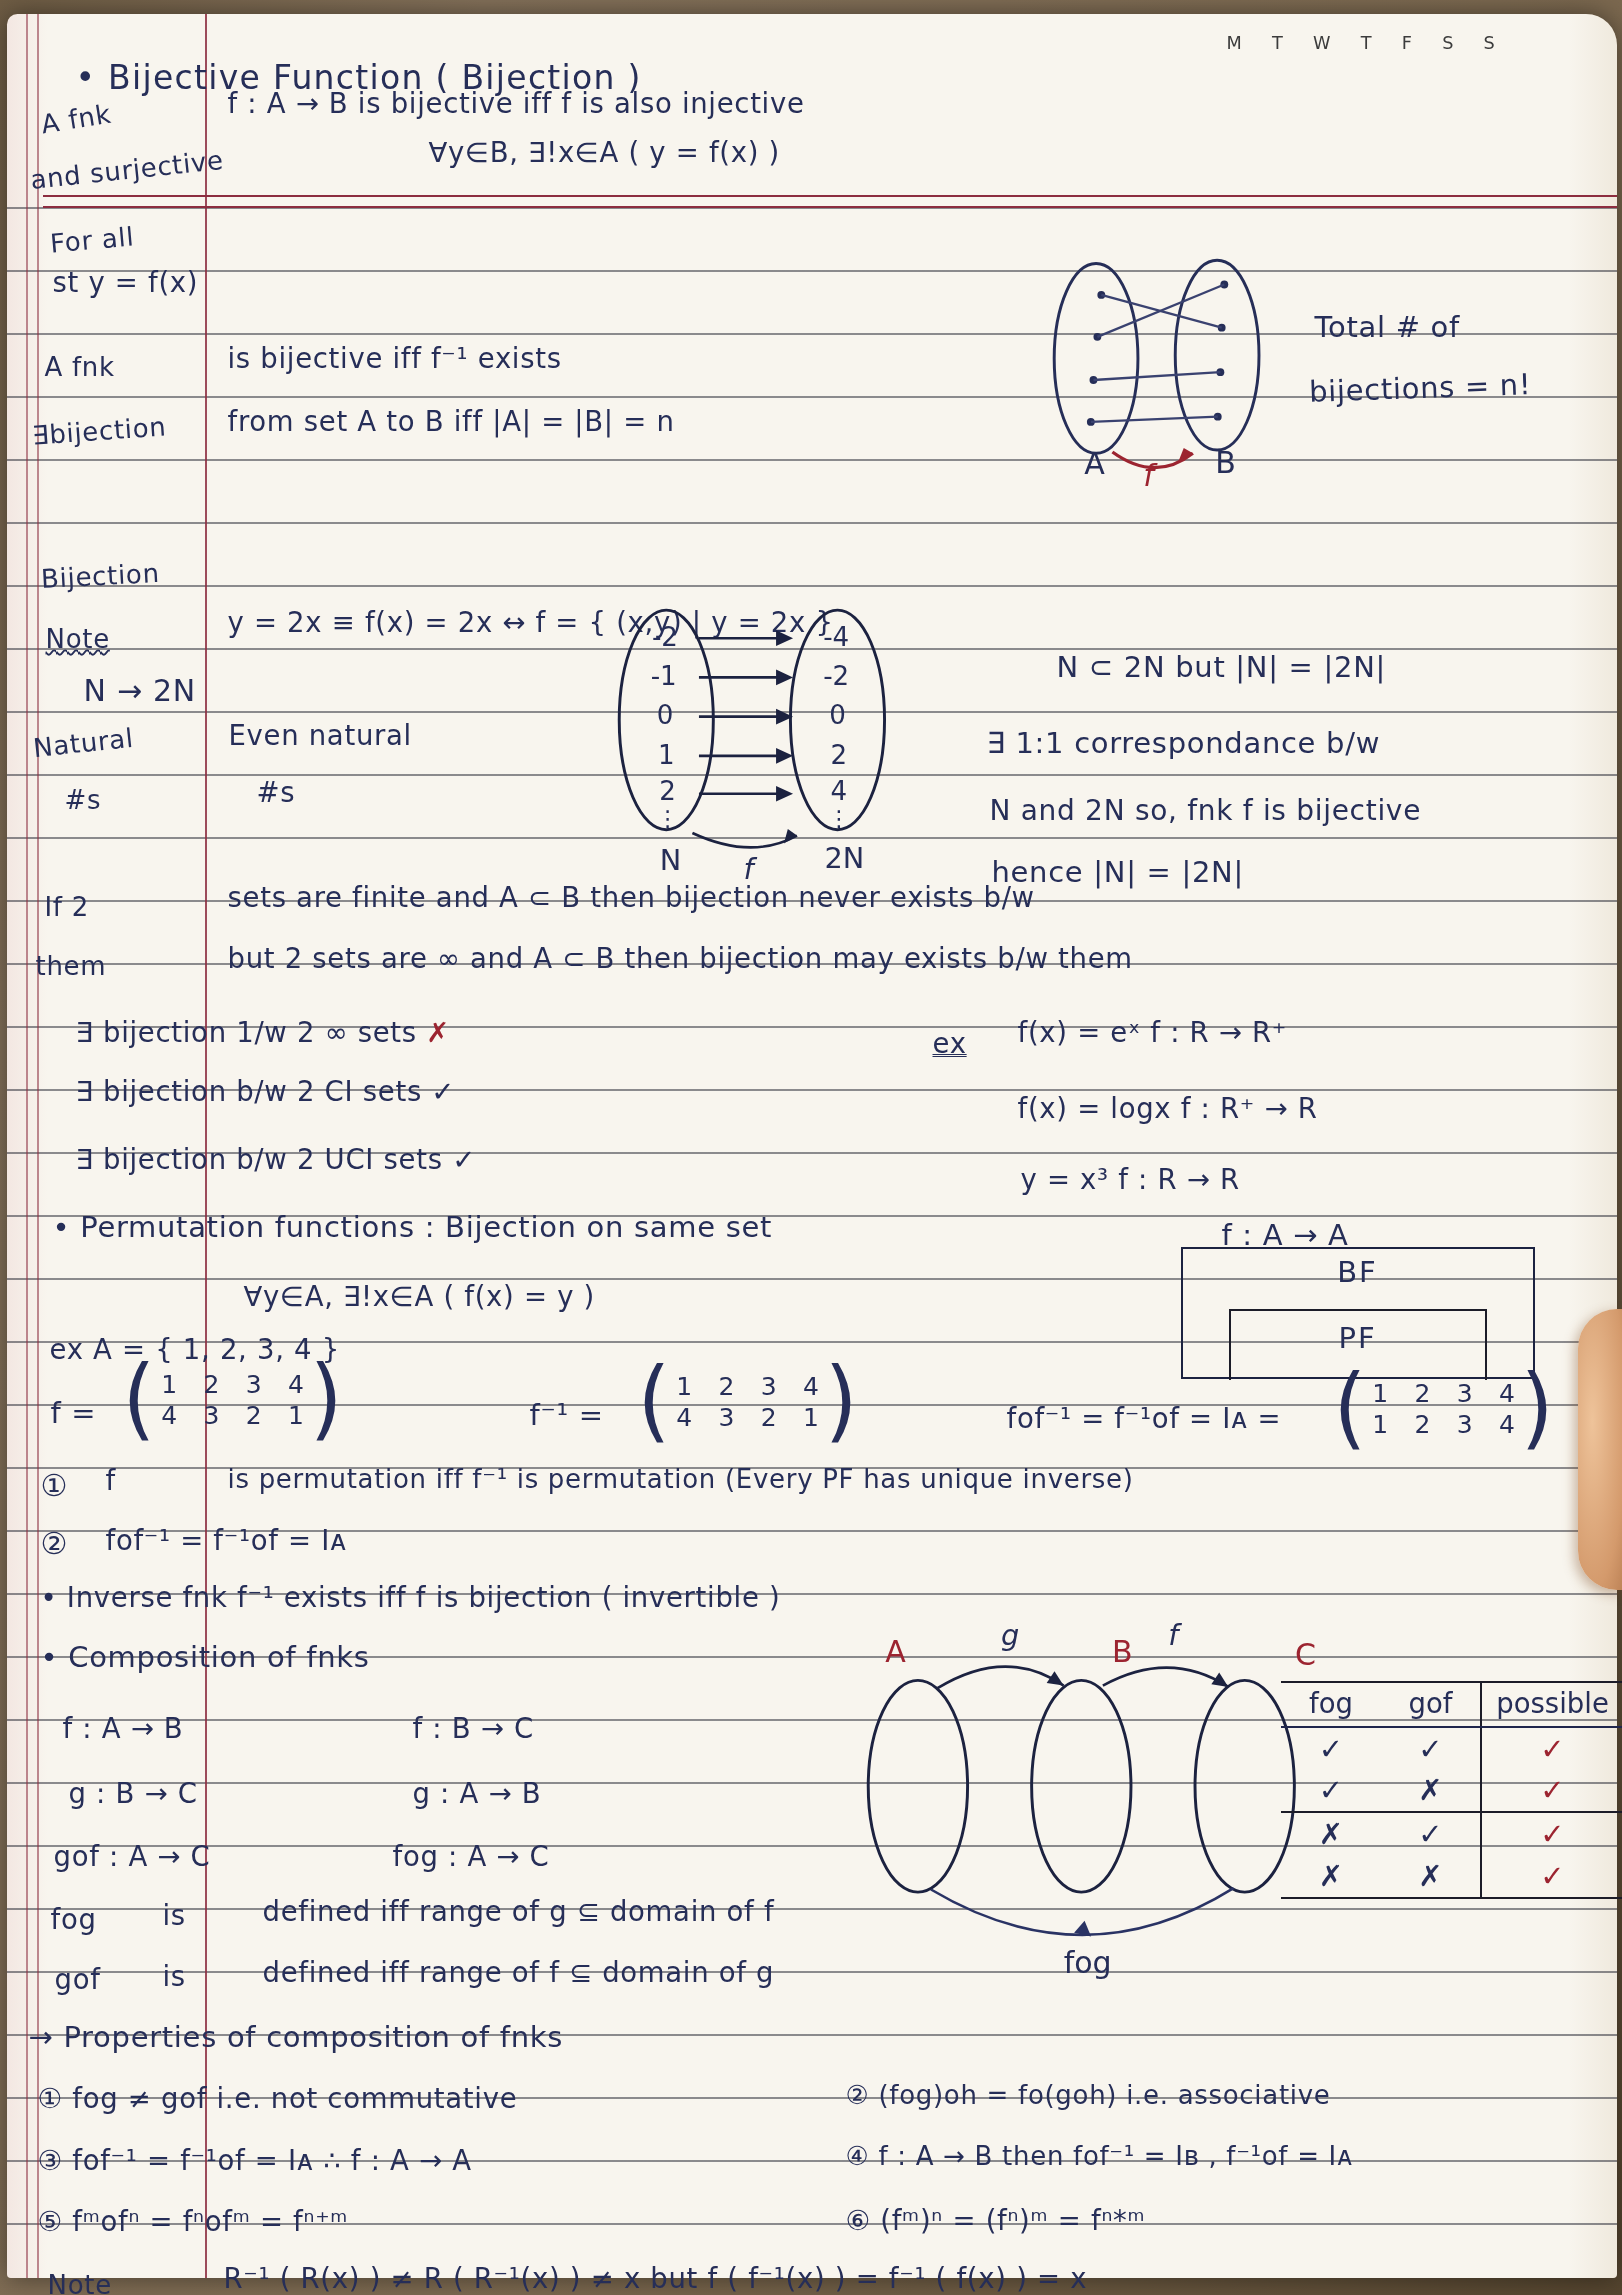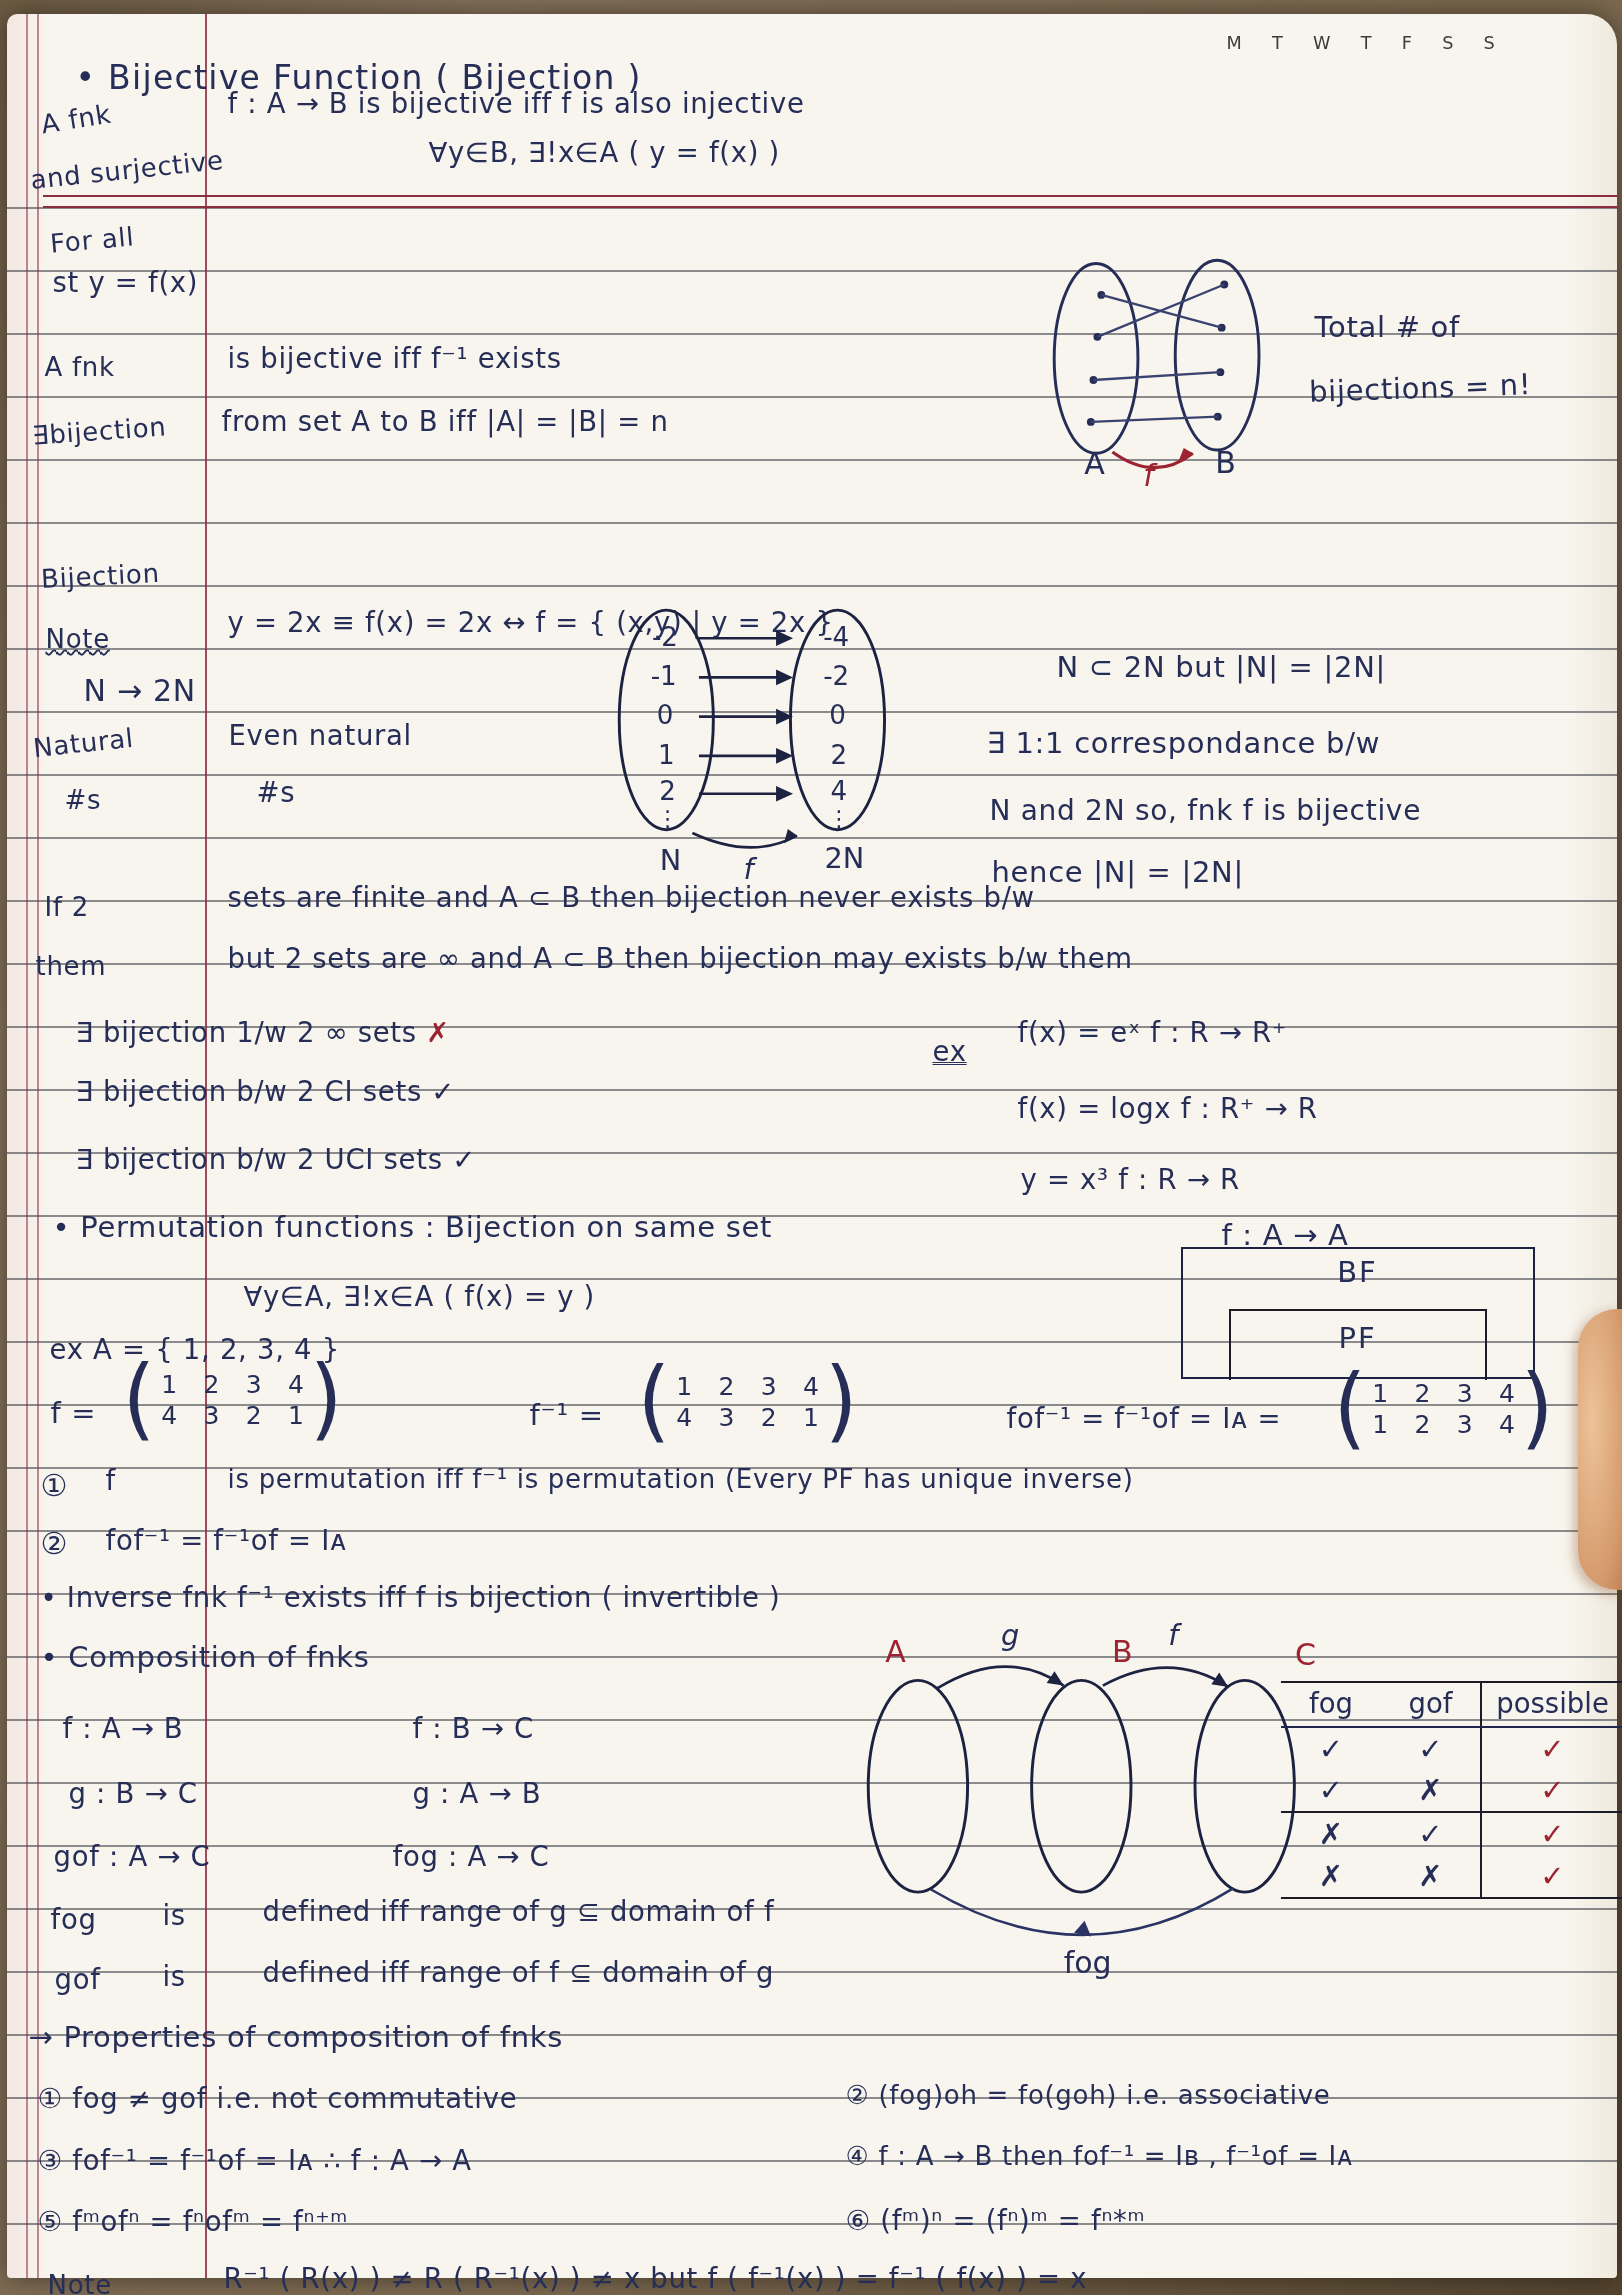--- a/index.html
+++ b/index.html
@@ -25,21 +25,21 @@
     position:absolute;left:0;right:0;top:193px;bottom:0;
     background:repeating-linear-gradient(to bottom, rgba(30,32,44,.50) 0 2px, transparent 2px 63px);
     pointer-events:none;
   }
   .vline{position:absolute;top:0;bottom:0;width:2px;background:var(--maroon);opacity:.85;}
   .t{position:absolute;white-space:nowrap;color:var(--ink);font-size:27.5px;letter-spacing:0.7px;}
   .mg{font-size:26px;}
   .red{color:var(--red);}
   .title{font-size:33px;letter-spacing:1.3px;margin-top:24px;}
   .wavy{text-decoration:underline wavy 1.6px;}
-  .dbl{text-decoration:underline double 1.3px;margin-top:8px;}
+  .dbl{text-decoration:underline double 1.3px;}
   .divider{position:absolute;left:36px;right:0;height:8.5px;border-top:2.6px solid var(--maroon);border-bottom:2px solid var(--maroon);}
   .mat{display:flex;align-items:center;gap:1.3px;}
   .paren{font-size:84px;font-weight:400;line-height:.78;transform:scaleY(1.05);color:var(--ink);}
   .mrows{display:flex;flex-direction:column;gap:2.6px;font-size:25px;color:var(--ink);word-spacing:17px;text-align:center;padding:0 3.9px;}
   
   .hdr-days{position:absolute;left:1220px;top:18.3px;font-size:17.7px;color:#3c3c3c;word-spacing:22px;letter-spacing:1.3px;}
   .hdr-box{position:absolute;left:1191px;top:41px;width:393px;height:85px;border:2px solid #3a3a3a;display:flex;background:rgba(255,255,255,.55);}
   .hdr-left{flex:1;display:flex;flex-direction:column;border-right:2px solid #3a3a3a;}
   .hdr-row{flex:1;display:flex;align-items:center;padding-left:9.2px;font-size:18.3px;color:#5a3a42;}
   .hdr-row.first{border-bottom:1.3px solid #3a3a3a;}
@@ -83,21 +83,21 @@
   <div class="t mg" style="left:23.6px;top:141px;transform:rotate(-6deg)">and  surjective</div>
   <div class="t" style="left:422px;top:122px">∀y∈B,  ∃!x∈A  ( y = f(x) )</div>
   <div class="divider" style="top:181px"></div>
 
   <div class="t mg" style="left:43px;top:211px;transform:rotate(-5deg)">For  all</div>
   <div class="t" style="left:46px;top:252px">st   y =  f(x)</div>
 
   <div class="t mg" style="left:38px;top:338px">A fnk</div>
   <div class="t" style="left:221px;top:328px">is   bijective   iff    f⁻¹   exists</div>
   <div class="t mg" style="left:25px;top:402px;transform:rotate(-4deg)">∃bijection</div>
-  <div class="t" style="left:215px;top:391px">from   set  A   to    B   iff    |A| = |B| = n</div>
+  <div class="t" style="left:221px;top:391px">from   set  A   to    B   iff    |A| = |B| = n</div>
 
   <svg style="left:1017px;top:243px" width="275" height="229" viewBox="0 0 420 350">
     <ellipse cx="110" cy="155" rx="64" ry="145" fill="none" stroke="#262e58" stroke-width="4.5"></ellipse>
     <ellipse cx="295" cy="150" rx="64" ry="145" fill="none" stroke="#262e58" stroke-width="4.5"></ellipse>
     <circle cx="118" cy="58" r="6" fill="#262e58"></circle>
       <circle cx="112" cy="122" r="6" fill="#262e58"></circle>
     <circle cx="106" cy="188" r="6" fill="#262e58"></circle>
       <circle cx="102" cy="252" r="6" fill="#262e58"></circle>
     <circle cx="306" cy="42" r="6" fill="#262e58"></circle>
       <circle cx="302" cy="108" r="6" fill="#262e58"></circle>

